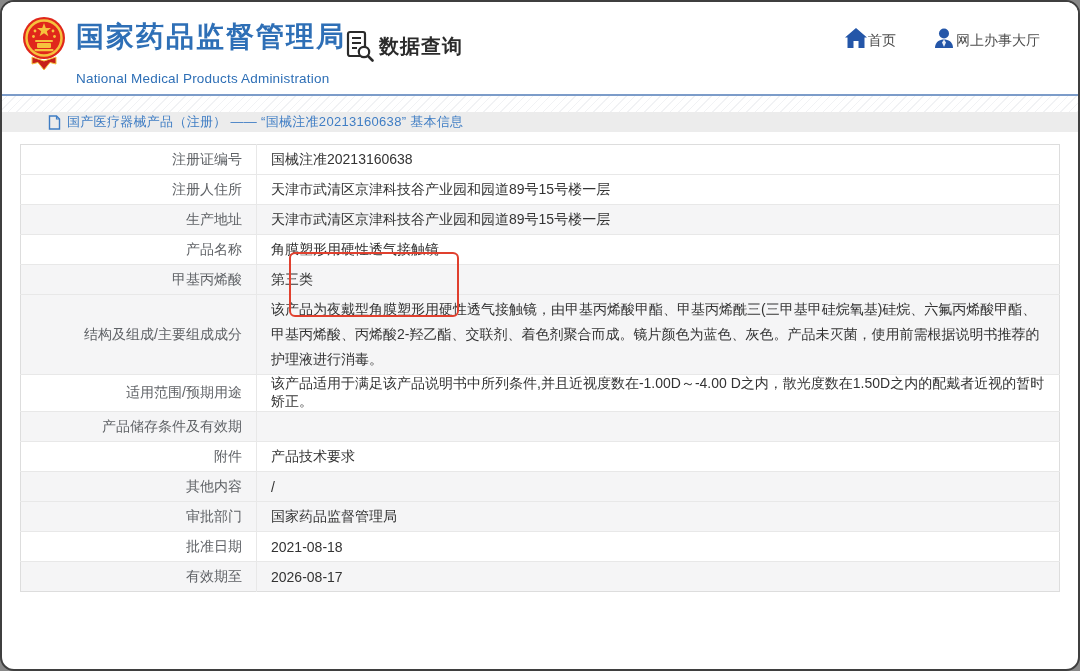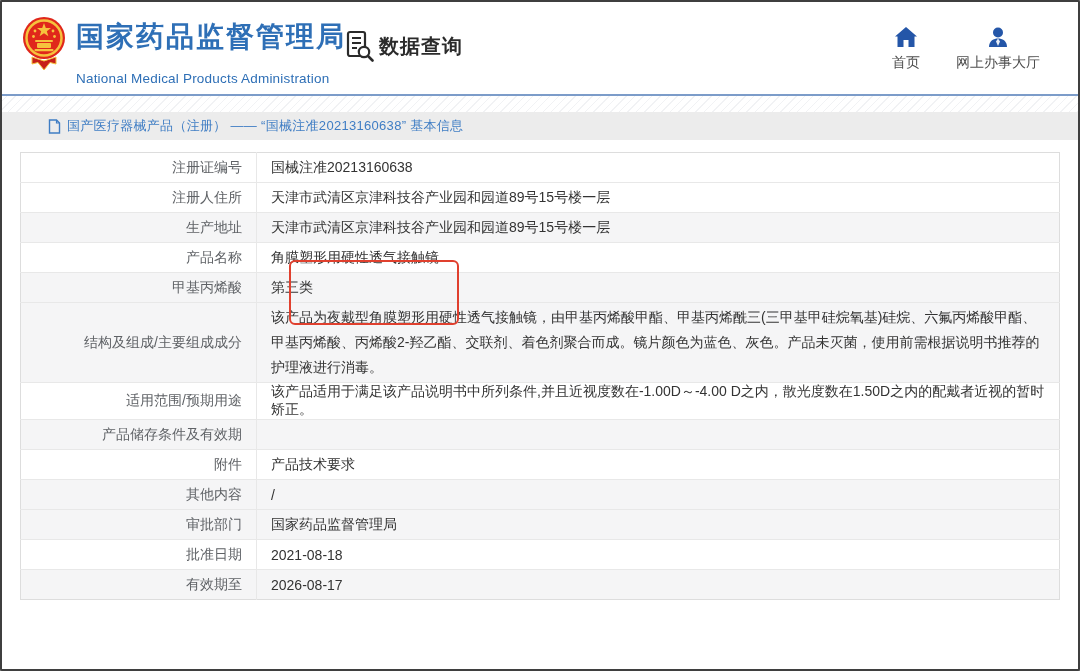--- a/index.html
+++ b/index.html
@@ -4,21 +4,21 @@
 <style>
   * { margin: 0; padding: 0; box-sizing: border-box; }
   html, body { background: #888; }
   body { font-family: "Liberation Sans", "DejaVu Sans", sans-serif; }
   .page {
     position: relative;
     width: 1080px; height: 671px;
     margin: 0 auto;
     background: #fff;
     border: 2px solid #3f3f3f;
-    border-radius: 2px;
+    border-radius: 14px;
     overflow: hidden;
   }
   
   .header {
     position: relative;
     height: 94px;
     background: #fff;
     border-bottom: 2px solid #7c9cc9;
   }
   .emblem { position: absolute; left: 20px; top: 12px; width: 44px; height: 58px; }
@@ -33,36 +33,36 @@
     display: flex; align-items: center; gap: 4px;
     cursor: pointer;
     text-align: right;
   }
   .query-label { font-size: 20px; font-weight: 600; color: #2b2b2b; letter-spacing: 1px; }
   .right-nav {
     position: absolute; right: 38px; top: 24px;
     display: flex; gap: 36px;
   }
   .nav-item {
-    display: flex; flex-direction: column; align-items: center;
+    display: flex; flex-direction: row; align-items: center;
     text-decoration: none; cursor: pointer;
   }
   .nav-item .nav-label { font-size: 14px; color: #4d4d4d; margin-top: 6px; white-space: nowrap; }
   
   .hatch {
     height: 16px;
     background: repeating-linear-gradient(
       -45deg,
       rgba(120,130,150,0.10) 0 1px,
       transparent 1px 6px
     );
   }
   
   .breadcrumb {
-    height: 28px;
+    height: 20px;
     background: #ececec;
     display: flex; align-items: center;
     padding-left: 46px;
     gap: 6px;
   }
   .breadcrumb-text { font-size: 13px; color: #3f7dc4; letter-spacing: 0.3px; }
   
   .content { position: relative; padding: 12px 18px 0 18px; }
   table.info {
     width: 100%;

